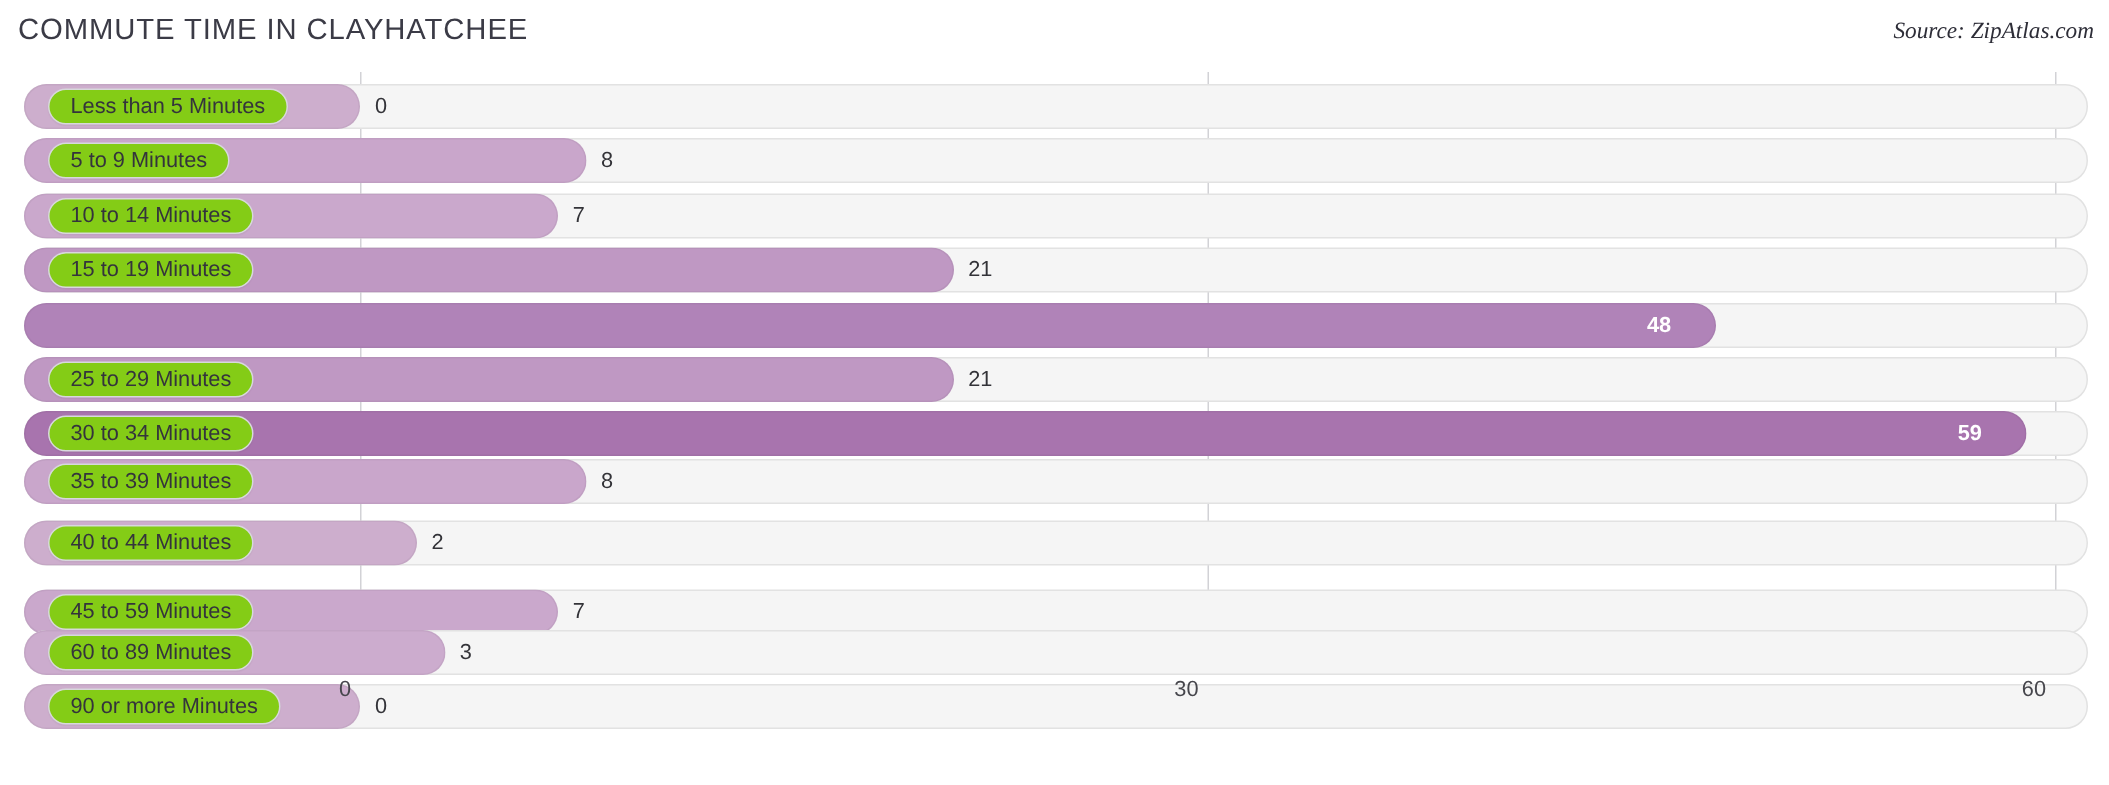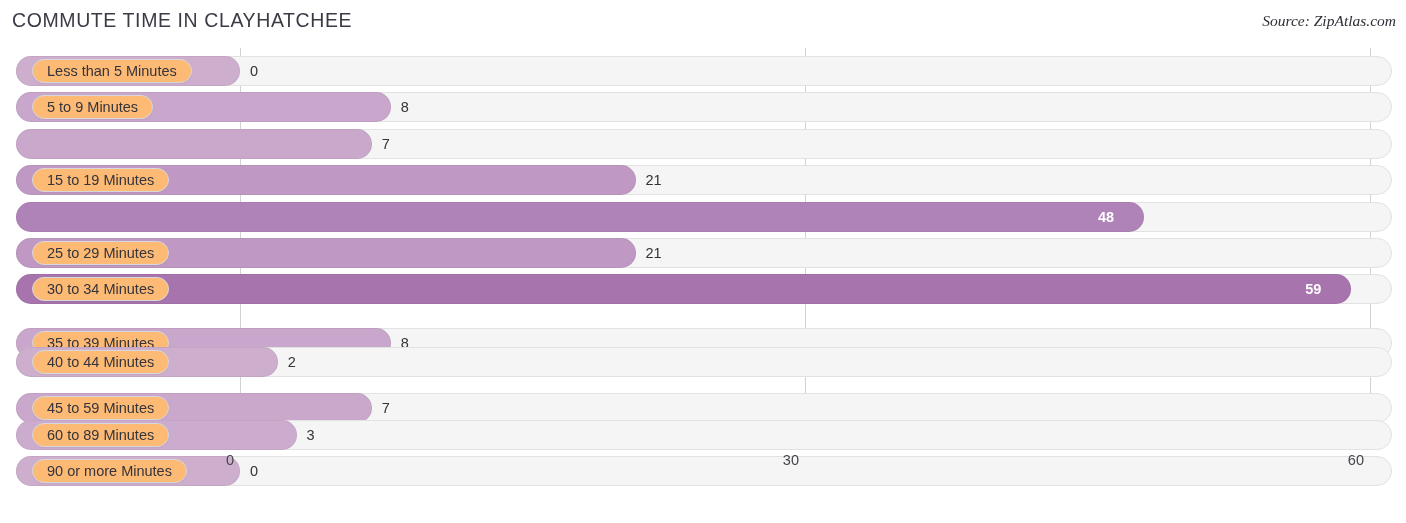--- a/index.html
+++ b/index.html
@@ -58,21 +58,21 @@
     position:absolute;left:16px;top:0;
     height:30px;
     border-radius:15px;
     box-sizing:border-box;
     border:1px solid rgba(0,0,0,.045);
   }
   
   .pill{
     position:absolute;left:32px;top:3px;
     height:24px;
-    background:#fdba74;
+    background:#84cc16;
     border:1px solid #d8d8dc;
     border-radius:12px;
     display:flex;align-items:center;
     padding:0 14px;
     box-sizing:border-box;
     white-space:nowrap;
     box-shadow:0 1px 1px rgba(0,0,0,.05);
   }
   .pill-label{
     font-size:14.5px;color:#34343c;line-height:1;
@@ -130,20 +130,23 @@
           <div class="track"></div>
           <div class="bar" style="width: 374.667px; background: rgb(201, 166, 203);"></div>
           <div class="pill">
             <span class="pill-label">5 to 9 Minutes</span>
           </div>
           <div class="val-out" style="left: 400.667px;">8</div>
         </div>
         <div class="row" style="top: 80.8px; width: 1406px;">
           <div class="track"></div>
           <div class="bar" style="width: 355.833px; background: rgb(202, 168, 204);"></div>
+          <div class="pill">
+            <span class="pill-label">10 to 14 Minutes</span>
+          </div>
           <div class="val-out" style="left: 381.833px;">7</div>
         </div>
         <div class="row" style="top: 117.2px; width: 1406px;">
           <div class="track"></div>
           <div class="bar" style="width: 619.5px; background: rgb(191, 152, 195);"></div>
           <div class="pill">
             <span class="pill-label">15 to 19 Minutes</span>
           </div>
           <div class="val-out" style="left: 645.5px;">21</div>
         </div>
@@ -161,21 +164,21 @@
           <div class="val-out" style="left: 645.5px;">21</div>
         </div>
         <div class="row" style="top: 226.4px; width: 1406px; padding-left: 24px;">
           <div class="track"></div>
           <div class="bar" style="width: 1335.17px; background: rgb(168, 116, 174);"></div>
           <div class="pill">
             <span class="pill-label">30 to 34 Minutes</span>
           </div>
           <div class="val-in" style="left: 1305.17px;">59</div>
         </div>
-        <div class="row" style="top: 280px; width: 1406px;">
+        <div class="row" style="top: 258px; width: 1406px;">
           <div class="track"></div>
           <div class="bar" style="width: 374.667px; background: rgb(201, 166, 203);"></div>
           <div class="pill">
             <span class="pill-label">35 to 39 Minutes</span>
           </div>
           <div class="val-out" style="left: 400.667px;">8</div>
         </div>
         <div class="row" style="top: 299.2px; width: 1406px;">
           <div class="track"></div>
           <div class="bar" style="width: 261.667px; background: rgb(205, 174, 205);"></div>

